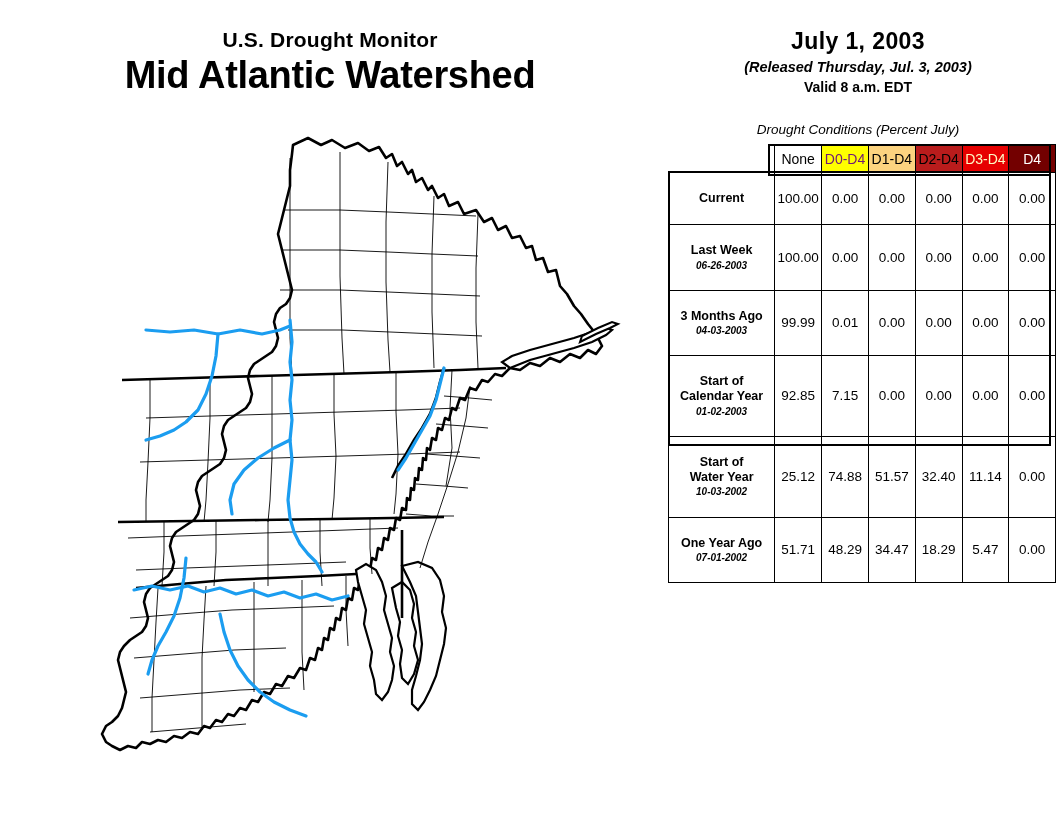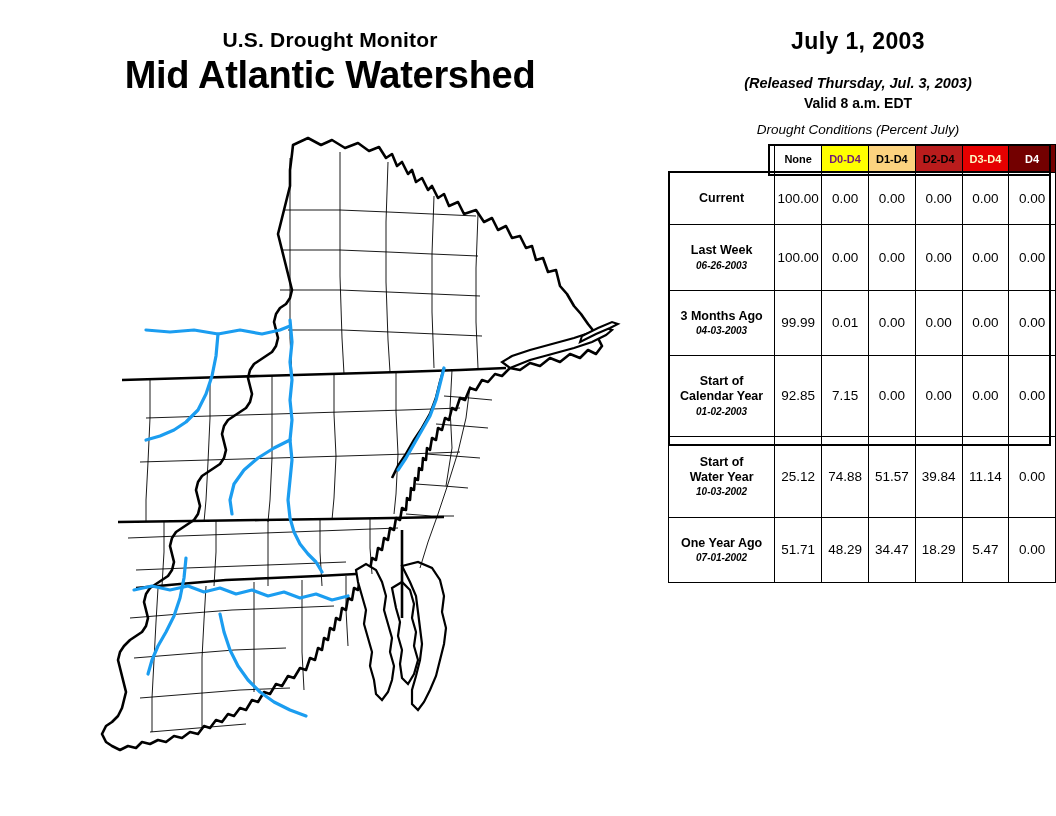--- a/index.html
+++ b/index.html
@@ -62,21 +62,21 @@
   }
   #date-main {
     font-size: 23px;
     font-weight: bold;
     letter-spacing: 0.4px;
   }
   #date-released {
     font-size: 14.5px;
     font-weight: bold;
     font-style: italic;
-    margin-top: 20px;
+    margin-top: 4px;
   }
   #date-valid {
     font-size: 14px;
     font-weight: bold;
     margin-top: 4px;
   }
 
   
   #table-caption {
     position: absolute;
@@ -93,22 +93,22 @@
     font-size: 13px;
   }
   #cond-table th, #cond-table td {
     border: 1px solid #000000;
     padding: 0;
     text-align: center;
     vertical-align: middle;
   }
   #cond-table thead th {
     height: 27px;
-    font-size: 11px;
-    font-weight: bold;
+    font-size: 14px;
+    font-weight: normal;
     width: 46px;
   }
   #cond-table thead th.corner {
     border: none;
     background: transparent;
     width: 100px;
   }
   #cond-table tbody th.rowlab {
     width: 100px;
     font-size: 12.5px;
@@ -358,21 +358,21 @@
           <td>0.00</td>
           <td>0.00</td>
           <td>0.00</td>
           <td>0.00</td>
         </tr>
         <tr>
           <th class="rowlab">Start of<br>Water Year<span class="rowdate">10-03-2002</span></th>
           <td>25.12</td>
           <td>74.88</td>
           <td>51.57</td>
-          <td>39.84</td>
+          <td>32.40</td>
           <td>11.14</td>
           <td>0.00</td>
         </tr>
         <tr>
           <th class="rowlab">One Year Ago<span class="rowdate">07-01-2002</span></th>
           <td>51.71</td>
           <td>48.29</td>
           <td>34.47</td>
           <td>18.29</td>
           <td>5.47</td>

